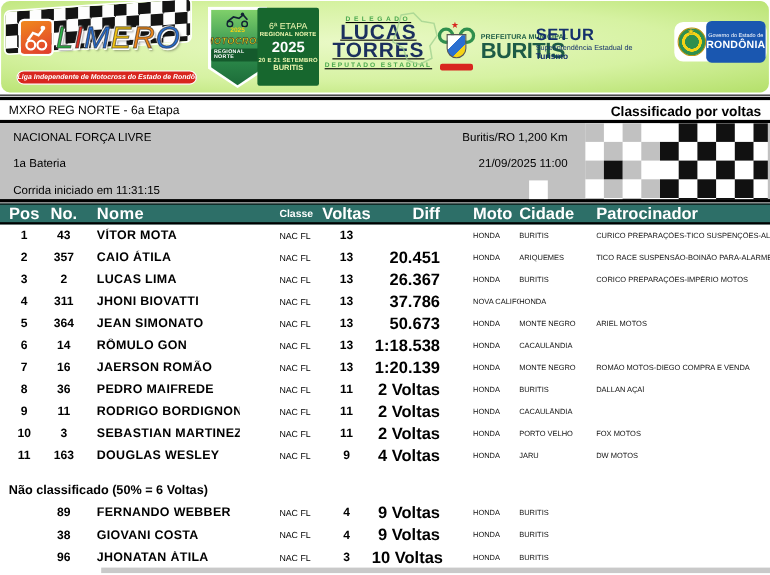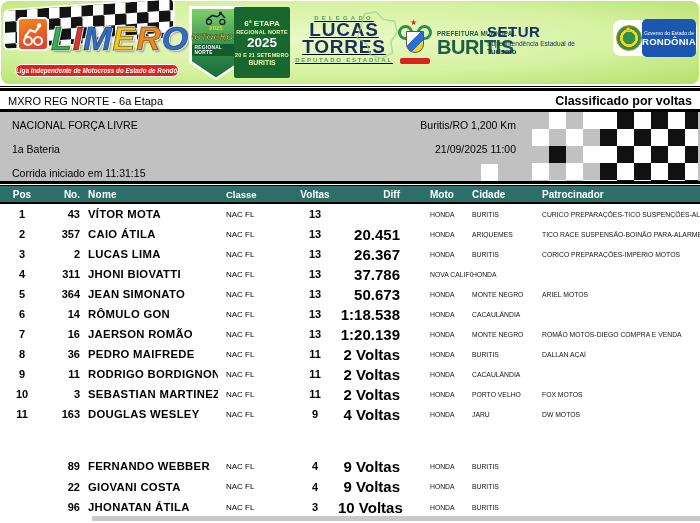--- a/index.html
+++ b/index.html
@@ -12,21 +12,21 @@
     background:radial-gradient(ellipse at 45% 45%, #e9f9c6 0%, #d6f2a2 55%, #b4e06a 100%); }
   .banner > div { position:absolute; }
 
   
   .logo-limero { left:4px; top:2px; width:182px; height:78px; }
   .lim-flag { position:absolute; left:0; top:2px; width:168px; height:38px; border-radius:4px;
     background:repeating-conic-gradient(#141414 0% 25%, #fdfdfd 0% 50%); background-size:22px 22px;
     transform:skewY(-4deg); box-shadow:0 0 0 1.5px #fff; }
   .lim-bike { position:absolute; left:12px; top:14px; width:32px; height:34px; border-radius:5px;
     background:linear-gradient(160deg,#f08a1d,#e03a2f); border:2px solid #fff; display:flex; align-items:center; justify-content:center; }
-  .lim-word { position:absolute; left:46px; top:16px; font-size:34px; font-weight:700; font-style:italic;
+  .lim-word { position:absolute; left:46px; top:16px; font-size:28px; font-weight:400; font-style:italic;
     letter-spacing:1px; -webkit-text-stroke:1px rgba(20,20,20,.55);
     text-shadow:0 0 2px #fff, 1px 1px 0 #fff, -1px -1px 0 #fff, 2px 2px 2px rgba(0,0,0,.35); white-space:nowrap; }
   .lim-banner { position:absolute; left:10px; bottom:4px; width:164px; height:13px; background:#d8261f;
     border:1px solid #fff; border-radius:7px; color:#fff; font-size:6.3px; font-weight:700; font-style:italic;
     text-align:center; line-height:11px; white-space:nowrap; overflow:hidden; }
 
   
   .logo-badge { left:188px; top:5px; width:54px; height:74px;
     clip-path:polygon(0 0,100% 0,100% 76%,50% 100%,0 76%); background:#fff; padding:2.5px; }
   .badge-in { width:100%; height:100%; clip-path:polygon(0 0,100% 0,100% 76%,50% 100%,0 76%);
@@ -34,21 +34,21 @@
     display:flex; flex-direction:column; align-items:center; padding-top:2px; }
   .badge-year { color:#f5d316; font-size:6px; font-weight:700; }
   .badge-title { color:#f5d316; font-size:8.5px; font-weight:900; font-style:italic; letter-spacing:.3px;
     -webkit-text-stroke:.4px #123; margin-top:1px; }
   .badge-sub { margin-top:2px; background:#145a2c; color:#fff; font-size:4.8px; font-weight:700;
     padding:1px 3px; border-radius:2px; letter-spacing:.3px; }
 
   
   .etapa-box { left:233px; top:6px; width:56px; height:71px; background:#17672e; border-radius:2px;
     display:flex; flex-direction:column; align-items:center; justify-content:center; gap:1px; text-align:center; }
-  .etapa-box .e1 { color:#eef7b0; font-size:8px; font-weight:700; }
+  .etapa-box .e1 { color:#eef7b0; font-size:8px; font-weight:400; }
   .etapa-box .e2, .etapa-box .e3 { color:#eef7b0; font-size:5.4px; font-weight:700; letter-spacing:.2px; }
   .etapa-box .ey { color:#fff; font-size:13.5px; font-weight:800; line-height:1.05; }
   .etapa-box .e4 { color:#eef7b0; font-size:6.8px; font-weight:800; }
 
   
   .logo-lucas { left:291px; top:8px; width:104px; height:70px; text-align:center;text-decoration:underline; }
   .lucas-map { position:absolute; right:-6px; top:0; opacity:.75; }
   .lucas-top { color:#4aa84e; font-size:6px; font-weight:700; letter-spacing:3.2px; margin-top:6px; }
   .lucas-n1, .lucas-n2 { color:#1b2f5e; font-size:19px; font-weight:900; letter-spacing:.8px; line-height:.92; }
   .lucas-bot { color:#4aa84e; font-size:6px; font-weight:700; letter-spacing:1.8px; margin-top:1px; }
@@ -106,30 +106,30 @@
   .flag-light { position:relative; width:68px; background:repeating-conic-gradient(#fff 0% 25%, rgba(0,0,0,0) 0% 50%); background-size:34px 34px; }
   .flag-light::before { content:""; position:absolute; left:-51px; bottom:0; width:17px; height:17px; background:#fff; }
   .flag-light::after { content:""; position:absolute; left:17px; top:34px; width:17px; height:17px; background:#111; }
   .flag-dark { flex:1; background:repeating-conic-gradient(#111 0% 25%, #fff 0% 50%); background-size:34px 34px; }
 
   
   .grid { display:grid; grid-template-columns:28px 44px 138px 74px 46px 74px 60px 70px 1fr; padding-left:8px; align-items:center; }
   .thead { position:absolute; left:0; right:0; top:185px; height:19px; background:#2d6f68;
     border-top:1.5px solid #000; border-bottom:2px solid #000; }
   .thead .grid { height:100%; }
-  .hcell { color:#fff; font-weight:700; font-size:10px; white-space:nowrap; }
+  .hcell { color:#fff; font-weight:700; font-size:15px; white-space:nowrap; }
   .rows { position:absolute; left:0; right:0; top:204px; }
   .urows { position:absolute; left:0; right:0; top:456px; }
   .trow { height:20px; }
   .urows .trow { height:20.5px; }
   .cell { white-space:nowrap; overflow:hidden; color:#000; }
   .c-pos { text-align:center; }
-  .c-no { text-align:right; }
+  .c-no { text-align:center; }
   .c-nome { padding-left:8px; letter-spacing:.3px; }
-  .c-classe { padding-left:8px; font-size:8px; }
+  .c-classe { padding-left:8px; font-size:8px;margin-left:28px; }
   .hcell.c-classe { font-size:9.5px; }
   .c-voltas { text-align:center; }
   .c-diff { text-align:right; padding-right:12px; }
   .c-moto { padding-left:18px; }
   .strong { font-weight:800; font-size:11px; }
   .c-nome.strong { font-size:11.3px; }
   .c-diff.strong { font-size:15px; }
   .tiny { font-size:6.8px; color:#111; letter-spacing:0; }
   .unclassified-title { position:absolute; left:8px; top:440px; font-size:11.5px; font-weight:800; color:#000; }
   .bottom-shadow { position:absolute; left:92px; right:0; top:516px; height:5px; background:#c9c9c9; }
@@ -366,35 +366,36 @@
         <span class="cell c-nome strong">DOUGLAS WESLEY</span>
         <span class="cell c-classe">NAC FL</span>
         <span class="cell c-voltas strong">9</span>
         <span class="cell c-diff strong">4 Voltas</span>
         <span class="cell c-moto tiny">HONDA</span>
         <span class="cell c-cidade tiny">JARU</span>
         <span class="cell c-pat tiny">DW MOTOS</span>
       </div>
     </div>
 
+  <div class="unclassified-title">Não classificado (50% = 6 Voltas)</div>
   <div class="urows" id="urows">
       <div class="trow grid">
         <span class="cell c-pos strong"></span>
         <span class="cell c-no strong">89</span>
         <span class="cell c-nome strong">FERNANDO WEBBER</span>
         <span class="cell c-classe">NAC FL</span>
         <span class="cell c-voltas strong">4</span>
         <span class="cell c-diff strong">9 Voltas</span>
         <span class="cell c-moto tiny">HONDA</span>
         <span class="cell c-cidade tiny">BURITIS</span>
         <span class="cell c-pat tiny"></span>
       </div>
       <div class="trow grid">
         <span class="cell c-pos strong"></span>
-        <span class="cell c-no strong">22</span>
+        <span class="cell c-no strong">38</span>
         <span class="cell c-nome strong">GIOVANI COSTA</span>
         <span class="cell c-classe">NAC FL</span>
         <span class="cell c-voltas strong">4</span>
         <span class="cell c-diff strong">9 Voltas</span>
         <span class="cell c-moto tiny">HONDA</span>
         <span class="cell c-cidade tiny">BURITIS</span>
         <span class="cell c-pat tiny"></span>
       </div>
       <div class="trow grid">
         <span class="cell c-pos strong"></span>

